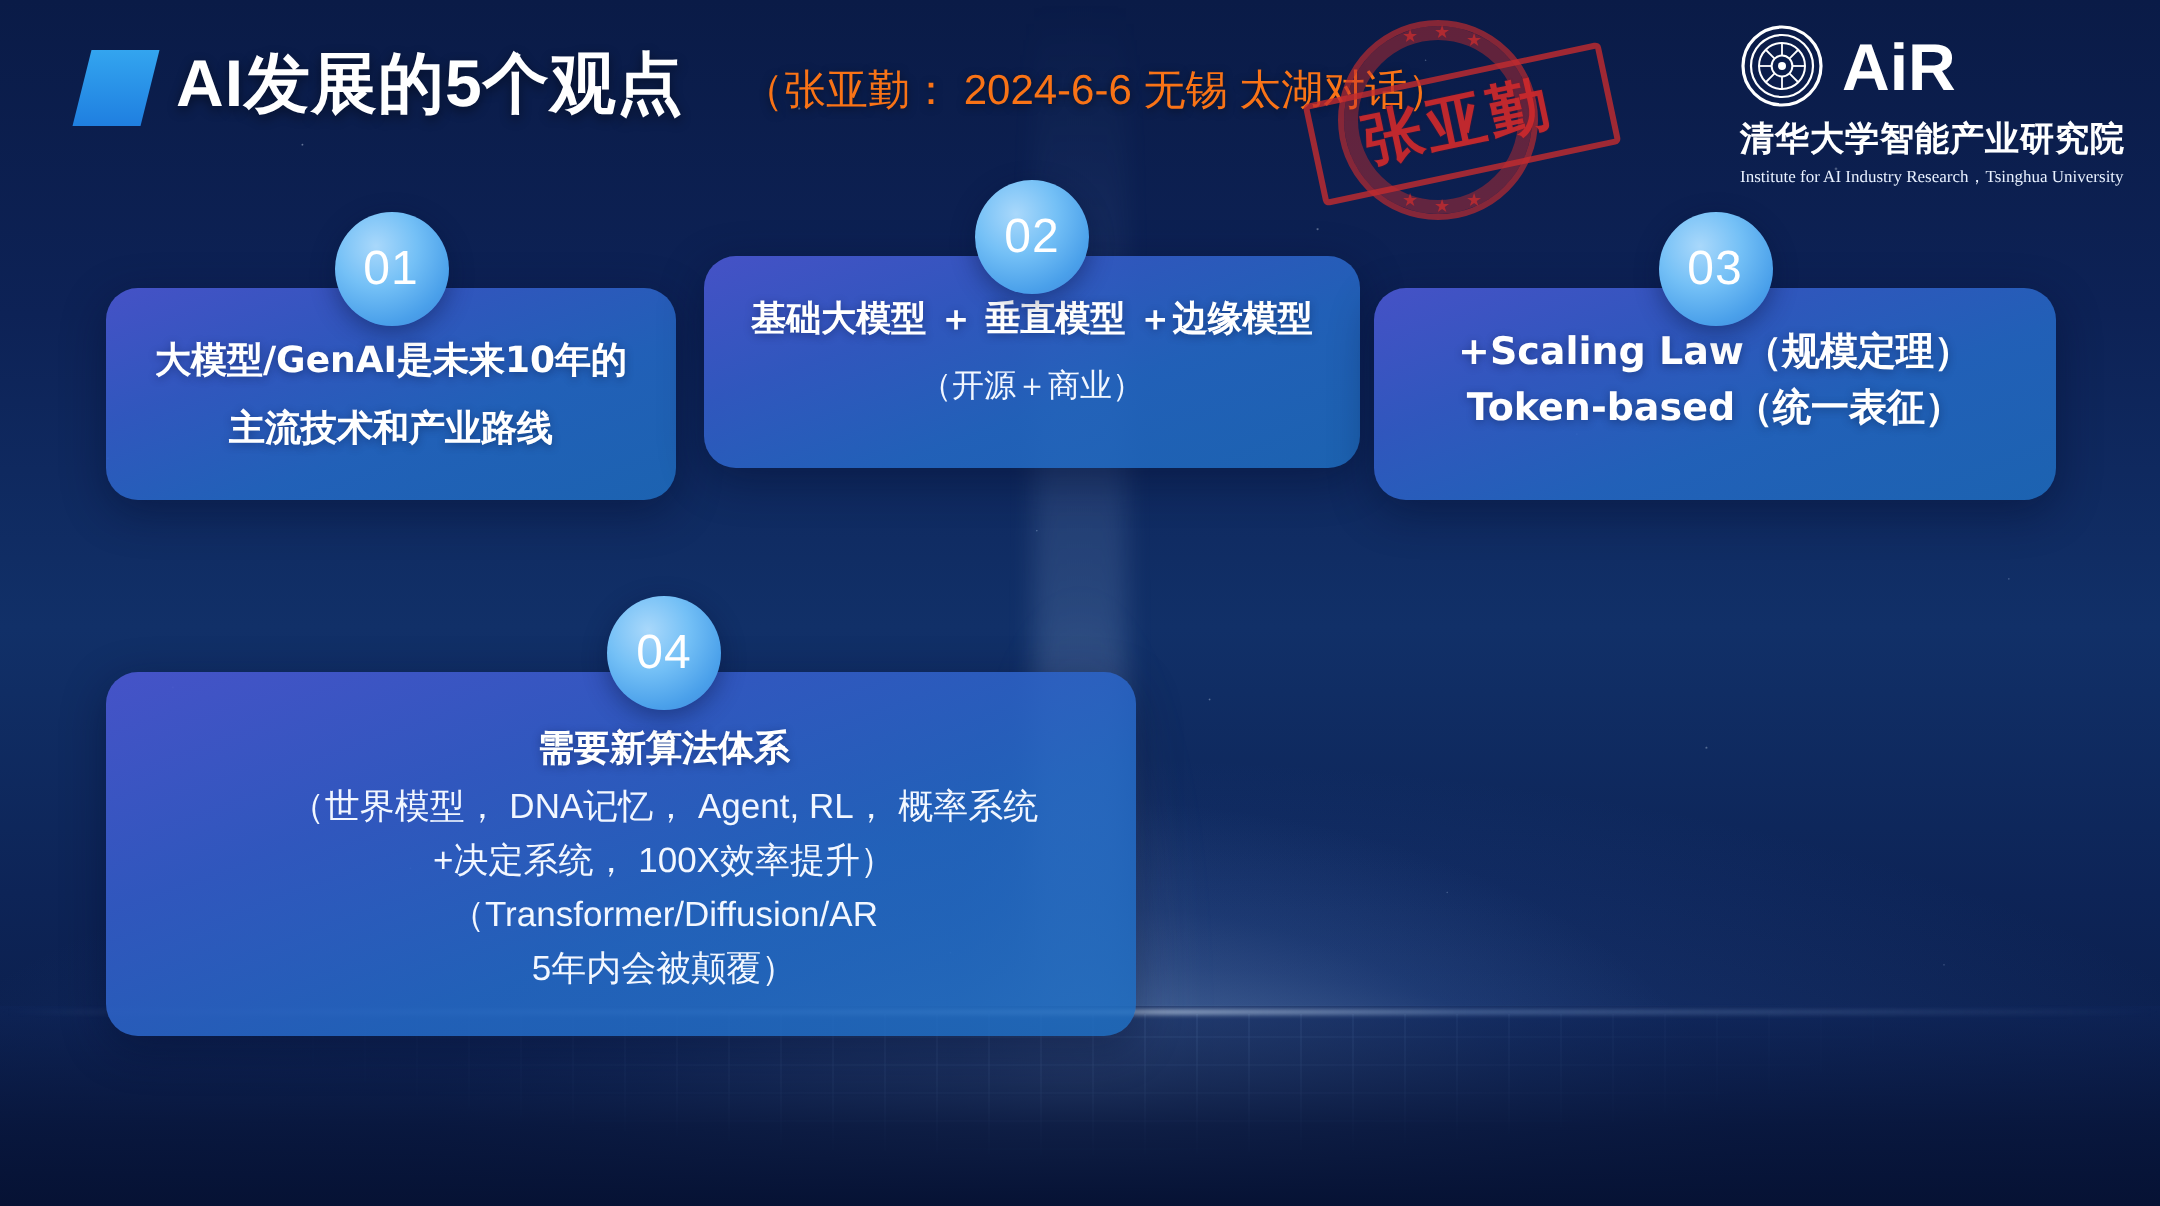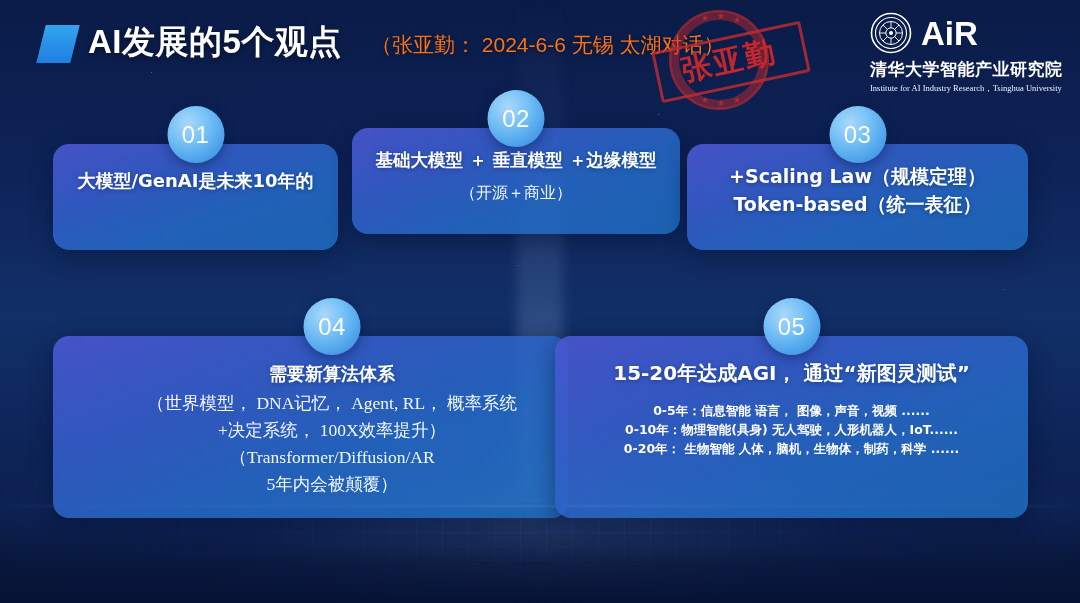--- a/index.html
+++ b/index.html
@@ -149,21 +149,21 @@
     display:flex;align-items:center;justify-content:center;
     color:#ffffff;font-size:24px;font-weight:normal;letter-spacing:.5px;
   }
   .card-title{
     color:#ffffff;font-weight:bold;text-align:center;
     font-family:"DejaVu Sans","Liberation Sans",sans-serif;
     text-shadow:0 1px 4px rgba(0,20,60,.4);
   }
   .card-sub{
     color:#f2f7ff;text-align:center;font-weight:normal;
-    font-family:Liberation Serif, serif;
+    font-family:Liberation Sans, sans-serif;
   }
 
   
   #card-01{left:53px;top:144px;width:285px;height:106px;}
   #card-02{left:352px;top:128px;width:328px;height:106px;}
   #card-03{left:687px;top:144px;width:341px;height:106px;}
   #card-04{left:53px;top:336px;width:472px;height:182px;padding-left:43px;}
   #card-05{left:555px;top:336px;width:473px;height:182px;}
 
   #card-01 .card-title{font-size:18px;line-height:34px;padding-top:20px;}
@@ -239,20 +239,21 @@
       <div class="logo-cn">清华大学智能产业研究院</div>
       <div class="logo-en">Institute for AI Industry Research，Tsinghua University</div>
     </div>
   </div>
 
   <div class="card" id="card-01">
     <div class="card-inner">
       <div class="badge">01</div>
       <div class="card-title">
         <div>大模型/GenAI是未来10年的</div>
+        <div>主流技术和产业路线</div>
       </div>
     </div>
   </div>
 
   <div class="card" id="card-02">
     <div class="card-inner">
       <div class="badge">02</div>
       <div class="card-title">基础大模型 ＋ 垂直模型 ＋边缘模型</div>
       <div class="card-sub">（开源＋商业）</div>
     </div>
@@ -274,25 +275,14 @@
       <div class="card-title">需要新算法体系</div>
       <div class="card-sub">
         <div>（世界模型， DNA记忆， Agent, RL， 概率系统</div>
         <div>+决定系统， 100X效率提升）</div>
         <div>（Transformer/Diffusion/AR</div>
         <div>5年内会被颠覆）</div>
       </div>
     </div>
   </div>
 
-  <div class="card" id="card-05">
-    <div class="card-inner">
-      <div class="badge">05</div>
-      <div class="card-title">15-20年达成AGI， 通过“新图灵测试”</div>
-      <div class="card05-list">
-        <div class="card05-line">0-5年：信息智能  语言， 图像，声音，视频 ......</div>
-        <div class="card05-line">0-10年：物理智能(具身)   无人驾驶，人形机器人，IoT......</div>
-        <div class="card05-line">0-20年： 生物智能  人体，脑机，生物体，制药，科学 ......</div>
-      </div>
-    </div>
-  </div>
 
 </div>
 
 </body></html>

